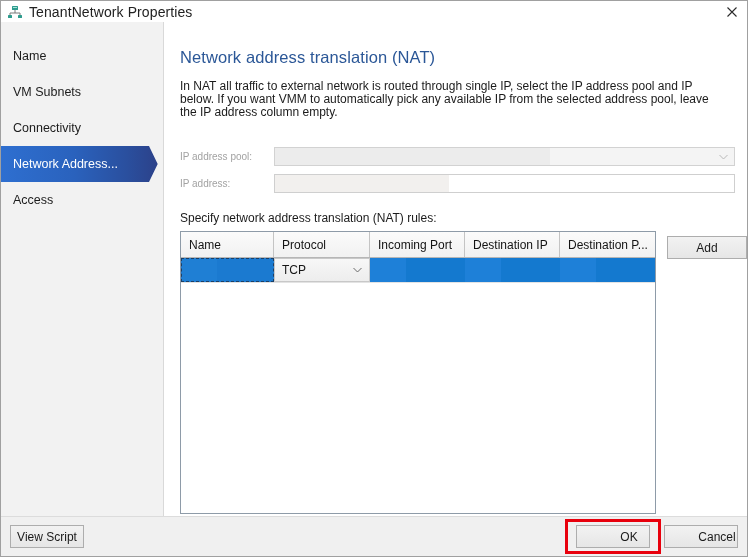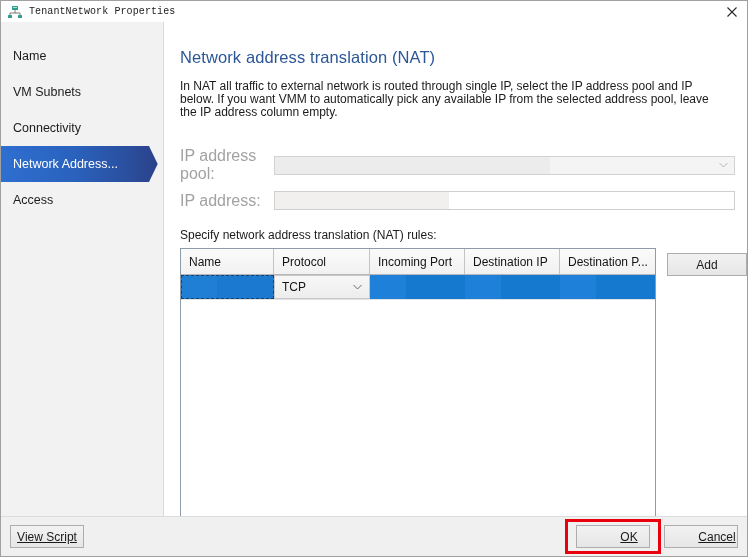--- a/index.html
+++ b/index.html
@@ -39,25 +39,24 @@
     padding-left: 6px;
   }
   .title-icon {
     width: 16px;
     height: 16px;
     position: relative;
     flex: 0 0 auto;
     margin-right: 6px;
   }
   .title-text {
-    font-size: 10px;
+    font-size: 14px;
     color: #222;
     letter-spacing: 0.1px;
     white-space: nowrap;
-    font-family: Liberation Mono, monospace;
   }
   .close-btn {
     position: absolute;
     right: 0;
     top: 0;
     width: 30px;
     height: 21px;
     display: flex;
     align-items: center;
     justify-content: center;
@@ -137,21 +136,21 @@
 
   
   .field-row {
     display: flex;
     align-items: center;
     margin-bottom: 8px;
   }
   .field-label {
     width: 94px;
     flex: 0 0 94px;
-    font-size: 16px;
+    font-size: 10px;
     color: #a2a2a2;
   }
   .combo {
     flex: 1 1 auto;
     height: 19px;
     border: 1px solid #d2d2d2;
     background: #f4f4f4;
     display: flex;
     align-items: center;
     box-sizing: border-box;
@@ -326,21 +325,20 @@
   .footer {
     height: 40px;
     flex: 0 0 40px;
     background: #f0f0f0;
     border-top: 1px solid #dcdcdc;
     display: flex;
     align-items: center;
     padding: 0 9px;
     box-sizing: border-box;
     position: relative;
-    text-decoration: underline;
   }
   .footer-right {
     margin-left: auto;
     display: flex;
     align-items: center;
     gap: 14px;
   }
   .btn-footer { width: 74px; height: 23px; padding-left: 32px; }
   .btn-viewscript { width: 74px; height: 23px; }
   .ok-wrap {

